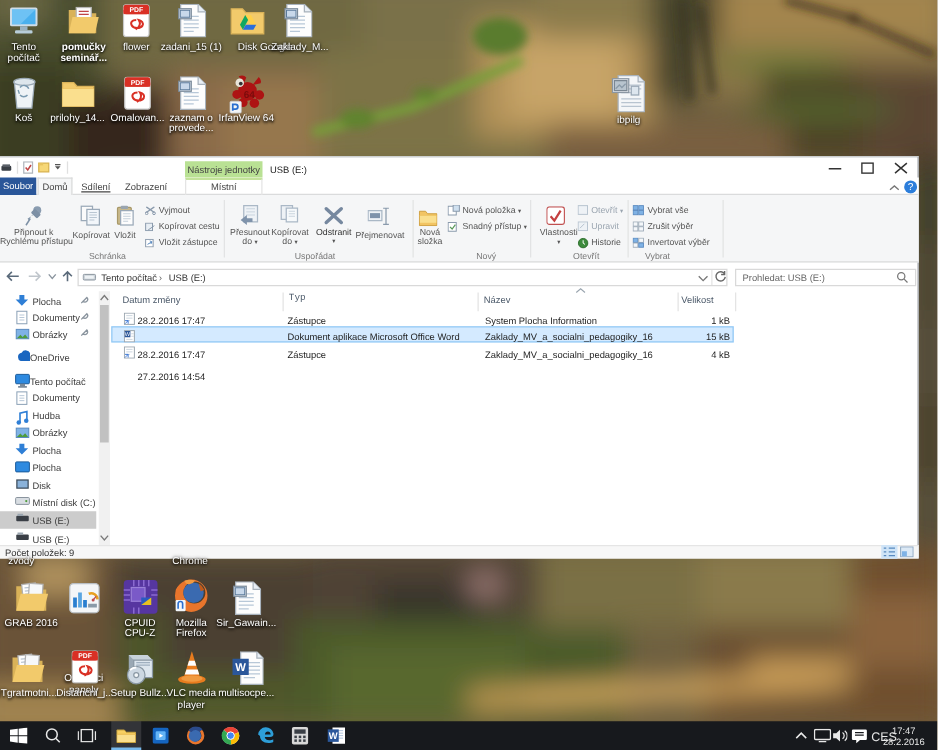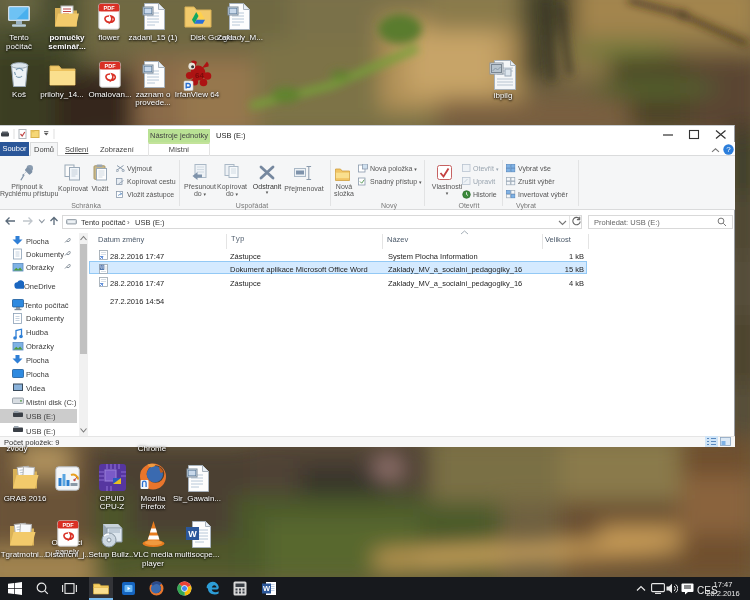--- a/index.html
+++ b/index.html
@@ -429,21 +429,21 @@
  <div class="sbitem" style="top:111px;">Plocha</div>
  <div class="sbitem" style="top:124px;">Dokumenty</div>
  <div class="sbitem" style="top:137px;">Obrázky</div>
  <div class="sbitem" style="left:24px;top:156px;">OneDrive</div>
  <div class="sbitem" style="left:24px;top:175px;">Tento počítač</div>
  <div class="sbitem" style="top:188px;">Dokumenty</div>
  <div class="sbitem" style="top:202px;">Hudba</div>
  <div class="sbitem" style="top:216px;">Obrázky</div>
  <div class="sbitem" style="top:230px;">Plocha</div>
  <div class="sbitem" style="top:244px;">Plocha</div>
- <div class="sbitem" style="top:258px;">Videa</div>
+ <div class="sbitem" style="top:258px;">Disk</div>
  <div class="sbitem" style="top:272px;">Místní disk (C:)</div>
  <div class="sbitem" style="top:286px;">USB (E:)</div>
  <div class="sbitem" style="top:301px;">USB (E:)</div>
  <svg class="abs" style="left:64px;top:111px" width="8" height="34" viewBox="0 0 8 34">
   <g stroke="#8a949e" fill="none" stroke-width="1">
    <path d="M5.5 1 a2 2 0 1 1 -3 3 z M2.5 4 L1 5.5"></path>
    <path d="M5.5 14 a2 2 0 1 1 -3 3 z M2.5 17 L1 18.5"></path>
    <path d="M5.5 27 a2 2 0 1 1 -3 3 z M2.5 30 L1 31.5"></path>
   </g>
  </svg>

